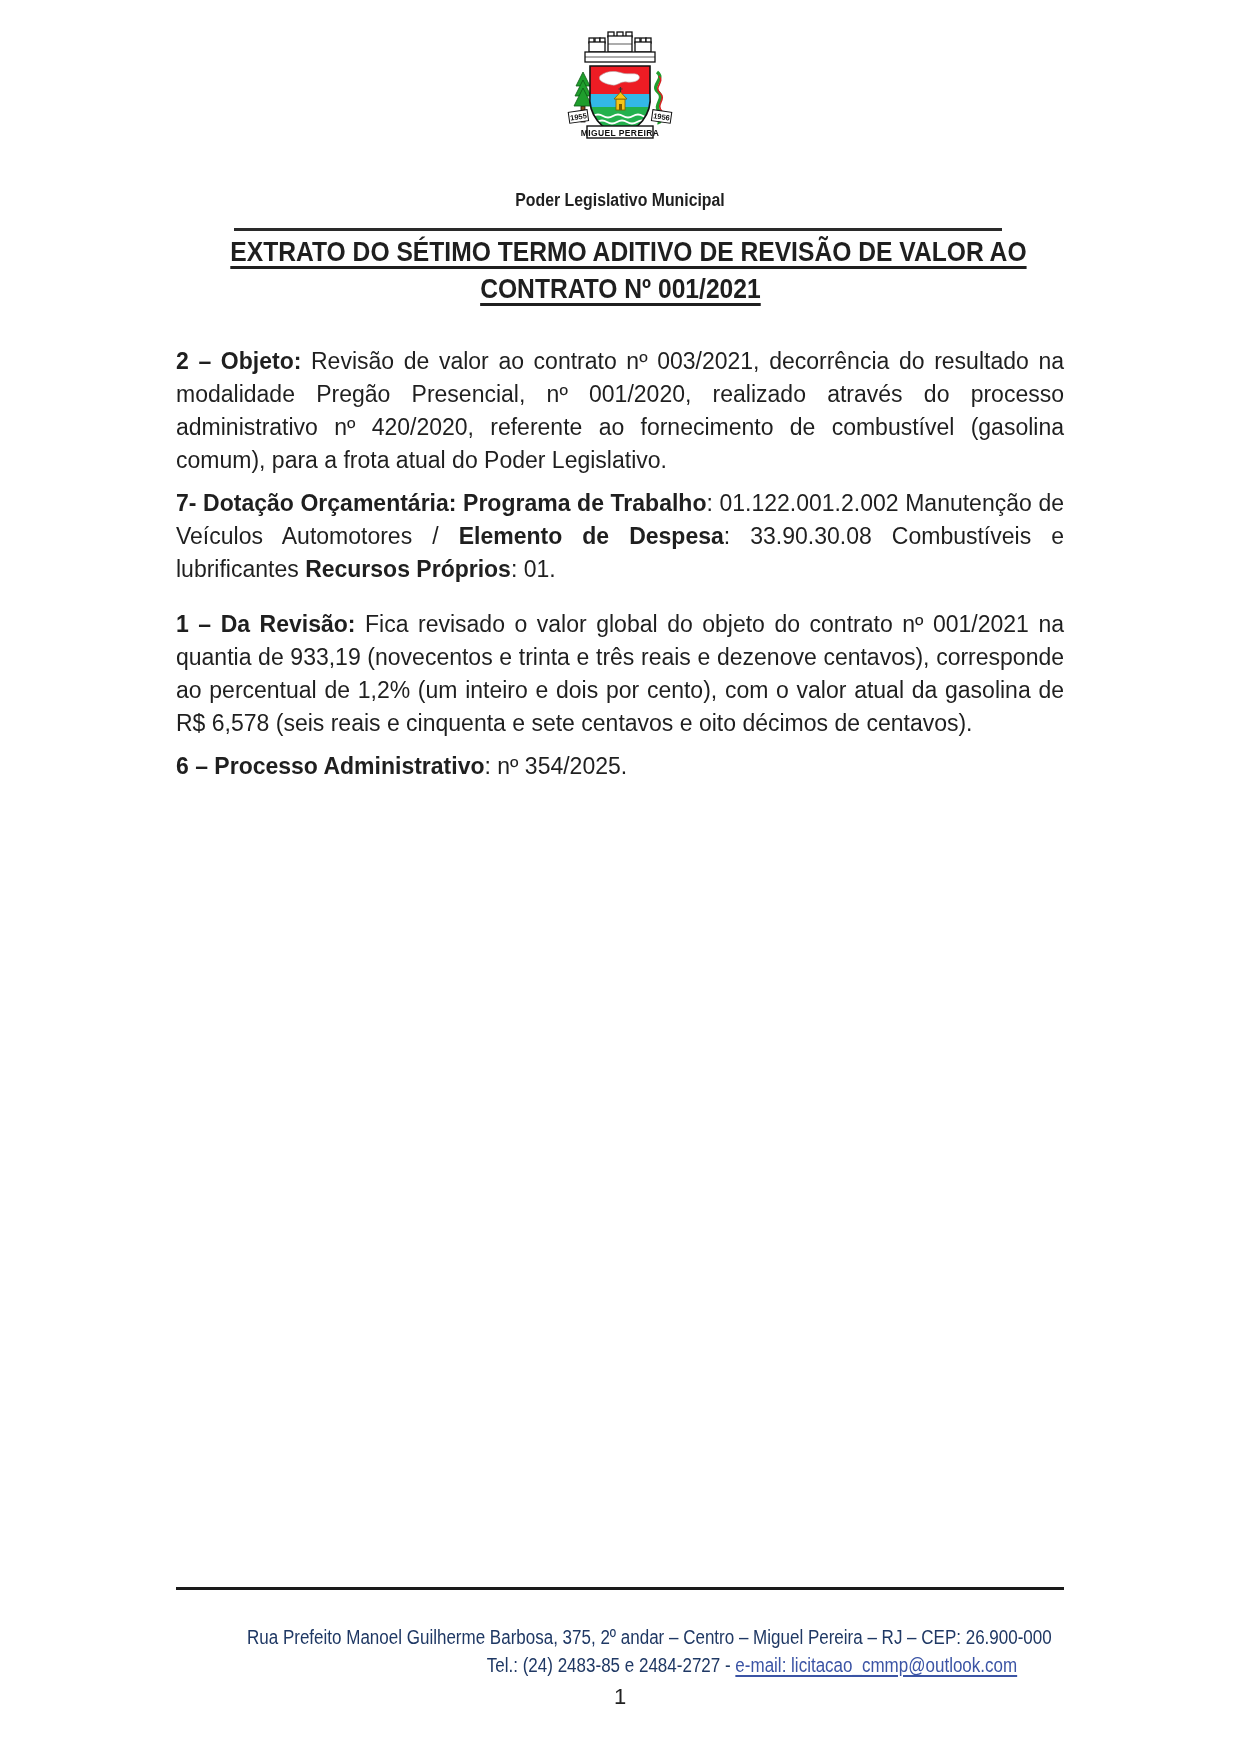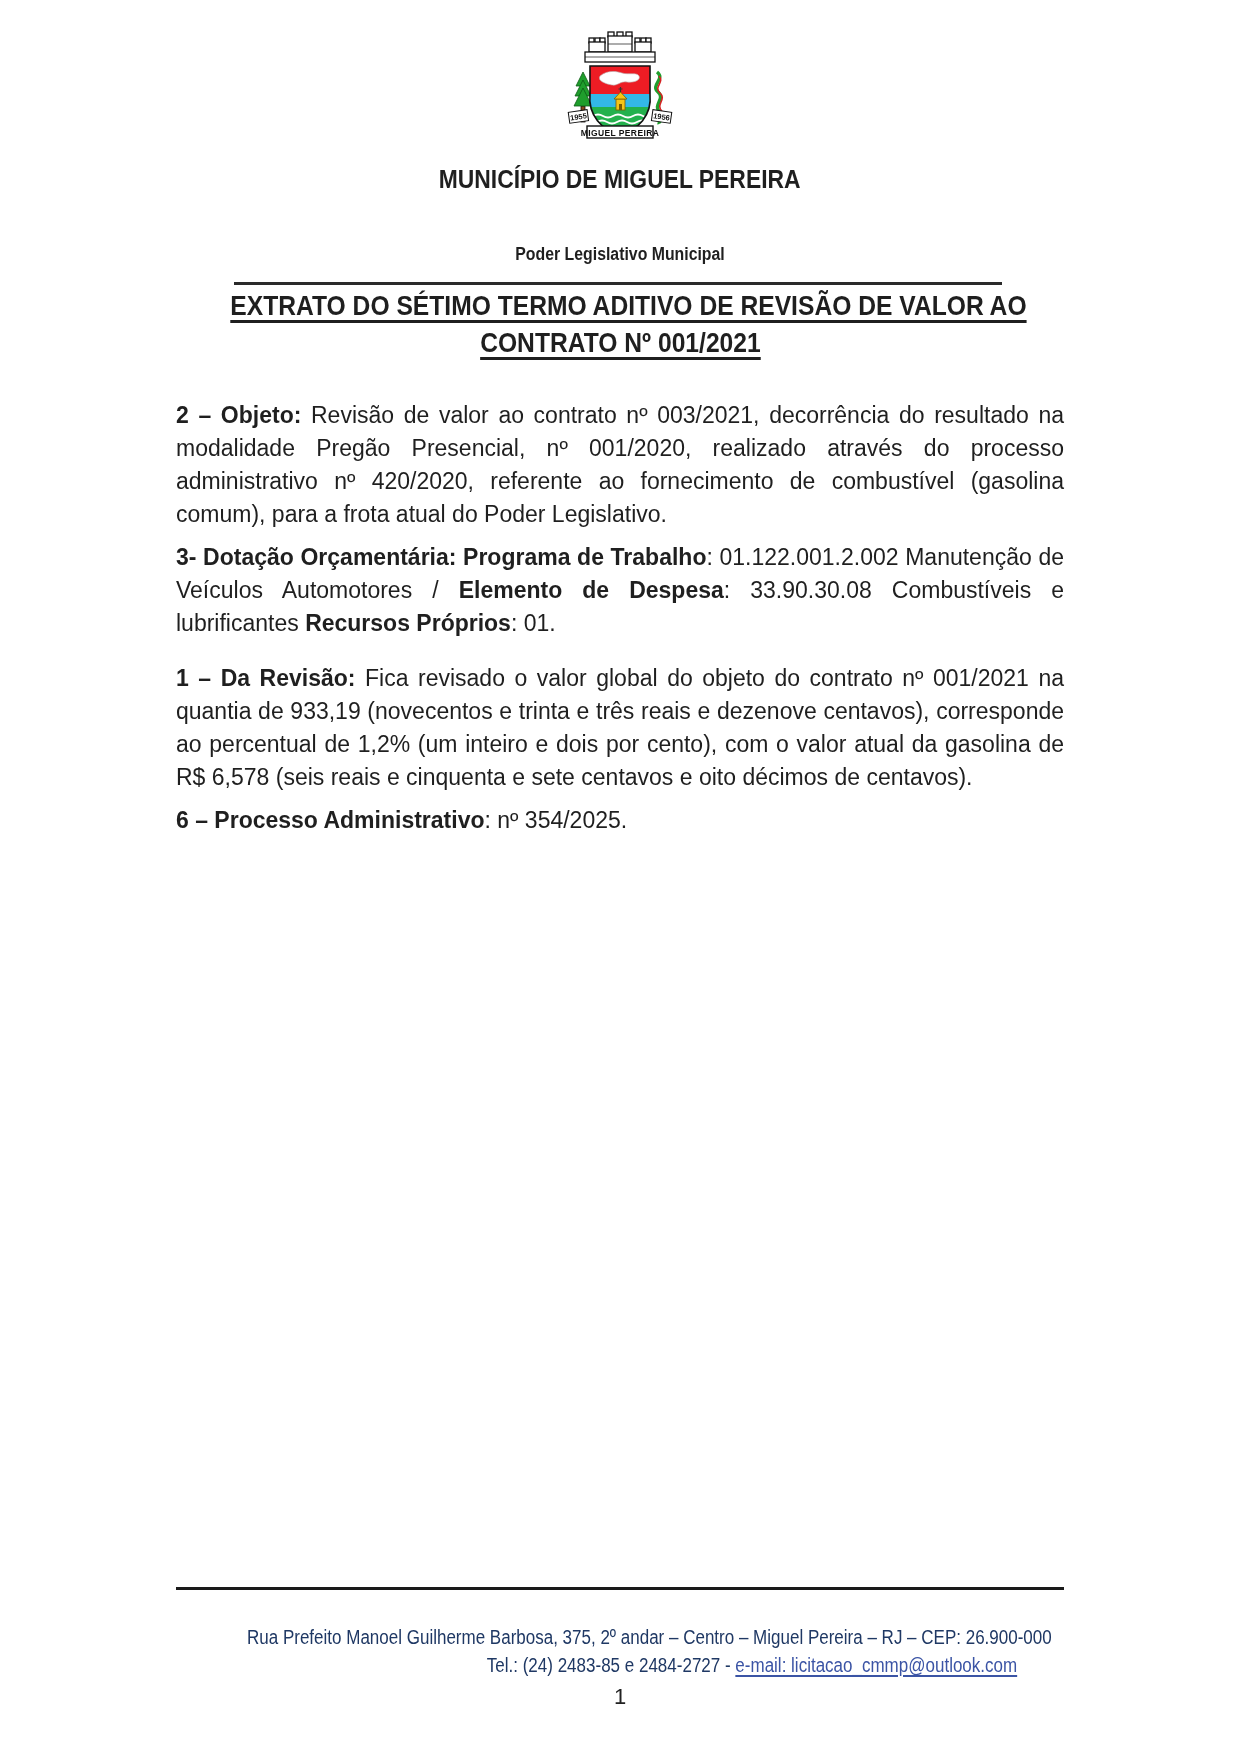--- a/index.html
+++ b/index.html
@@ -102,37 +102,34 @@
           <text x="116.5" y="93.5" text-anchor="middle" font-size="7.5" font-weight="bold" font-family="Liberation Sans, sans-serif" fill="#111111">1956</text>
         </g>
 
         <g>
           <rect x="42" y="100" width="66" height="12" fill="#ffffff" stroke="#111111" stroke-width="1.4"></rect>
           <text x="75" y="109.5" text-anchor="middle" font-size="8.5" font-weight="bold" letter-spacing="0.4" font-family="Liberation Sans, sans-serif" fill="#111111">MIGUEL PEREIRA</text>
         </g>
       </svg>
     </div>
 
-    <div class="h-muni center">
-      <span class="cond">MUNICÍPIO DE MIGUEL PEREIRA</span>
-    </div>
     <div class="h-poder center">
       <span class="cond">Poder Legislativo Municipal</span>
     </div>
 
     <div class="header-rule"></div>
 
     <div class="doc-title center">
       <div><span class="cond u">EXTRATO DO SÉTIMO TERMO ADITIVO DE REVISÃO DE VALOR AO</span></div>
       <div><span class="cond u">CONTRATO Nº 001/2021</span></div>
     </div>
 
     <div class="body-text">
       <p class="mb-b"><span class="b">2 – Objeto:</span><span> Revisão de valor ao contrato nº 003/2021, decorrência do resultado na modalidade Pregão Presencial, nº 001/2020, realizado através do processo administrativo nº 420/2020, referente ao fornecimento de combustível (gasolina comum), para a frota atual do Poder Legislativo.</span></p>
-      <p class="mb-c"><span class="b">3- Dotação Orçamentária: Programa de Trabalho</span><span>: 01.122.001.2.002 Manutenção de Veículos Automotores / </span><span class="b">Elemento de Despesa</span><span>: 33.90.30.08 Combustíveis e lubrificantes </span><span class="b">Recursos Próprios</span><span>: 01.</span></p>
+      <p class="mb-c"><span class="b">7- Dotação Orçamentária: Programa de Trabalho</span><span>: 01.122.001.2.002 Manutenção de Veículos Automotores / </span><span class="b">Elemento de Despesa</span><span>: 33.90.30.08 Combustíveis e lubrificantes </span><span class="b">Recursos Próprios</span><span>: 01.</span></p>
       <p class="mb-b"><span class="b">1 – Da Revisão:</span><span>  Fica revisado o valor global do objeto do contrato nº 001/2021 na quantia de 933,19 (novecentos e trinta e três reais e dezenove centavos), corresponde ao percentual de 1,2% (um inteiro e dois por cento), com o valor atual da gasolina de R$ 6,578 (seis reais e cinquenta e sete centavos e oito décimos de centavos).</span></p>
       <p class="mb-d"><span class="b">6 – Processo Administrativo</span><span>: nº 354/2025.</span></p>
     </div>
   </div>
 
   <div class="footer">
     <div class="footer-rule"></div>
     <div class="footer-lines center">
       <div>
         <span class="cond2">Rua Prefeito Manoel Guilherme Barbosa, 375, 2º andar – Centro – Miguel Pereira – RJ – CEP: 26.900-000</span>

